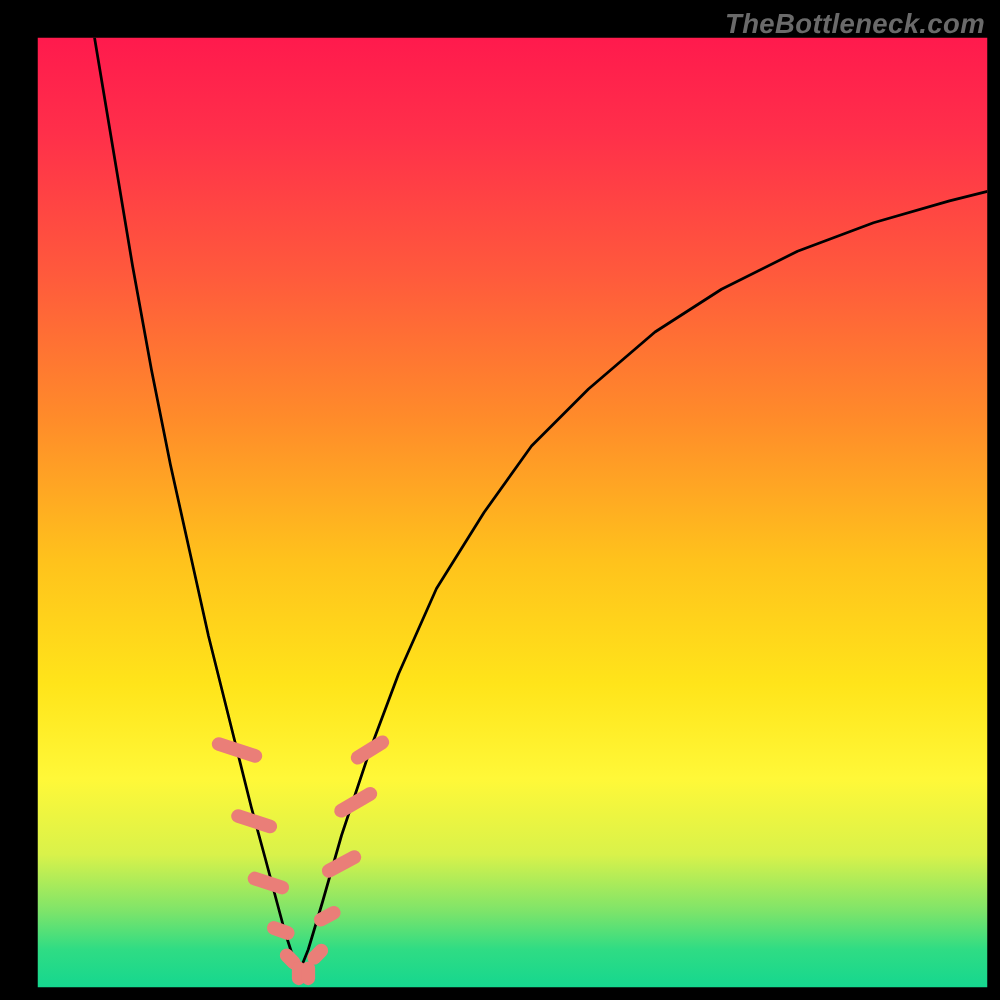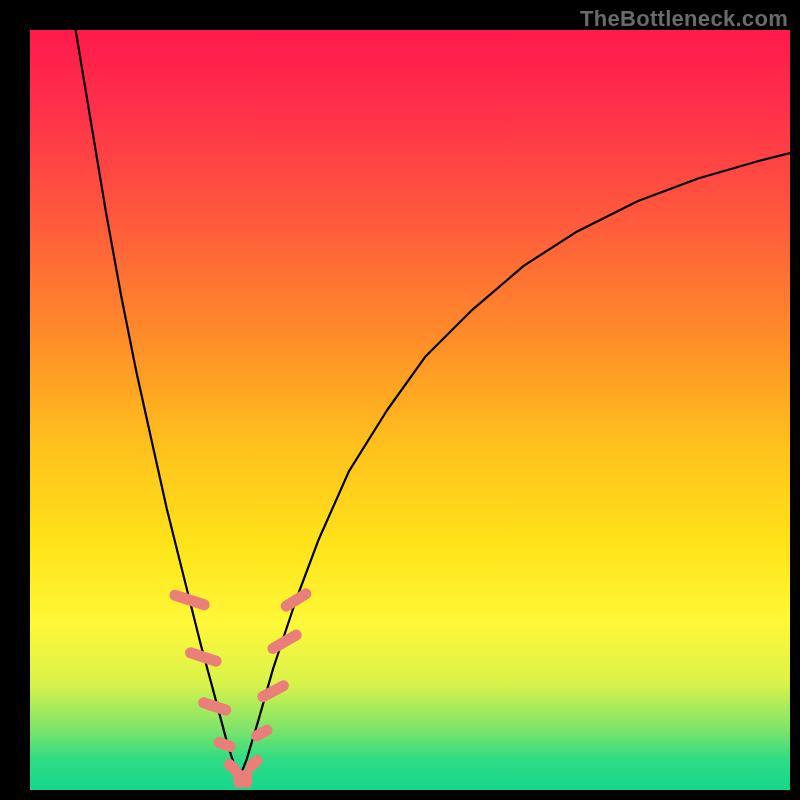--- a/index.html
+++ b/index.html
@@ -9,20 +9,21 @@
     height: 800px;
     overflow: hidden;
     background: #000;
     font-family: Arial, Helvetica, sans-serif;
   }
   .frame {
     position: relative;
     width: 800px;
     height: 800px;
     background: #000;
+    font-style: italic;
   }
   .plot-area {
     position: absolute;
     left: 30px;
     top: 30px;
     width: 760px;
     height: 760px;
     overflow: hidden;
   }
   .gradient-bg {

